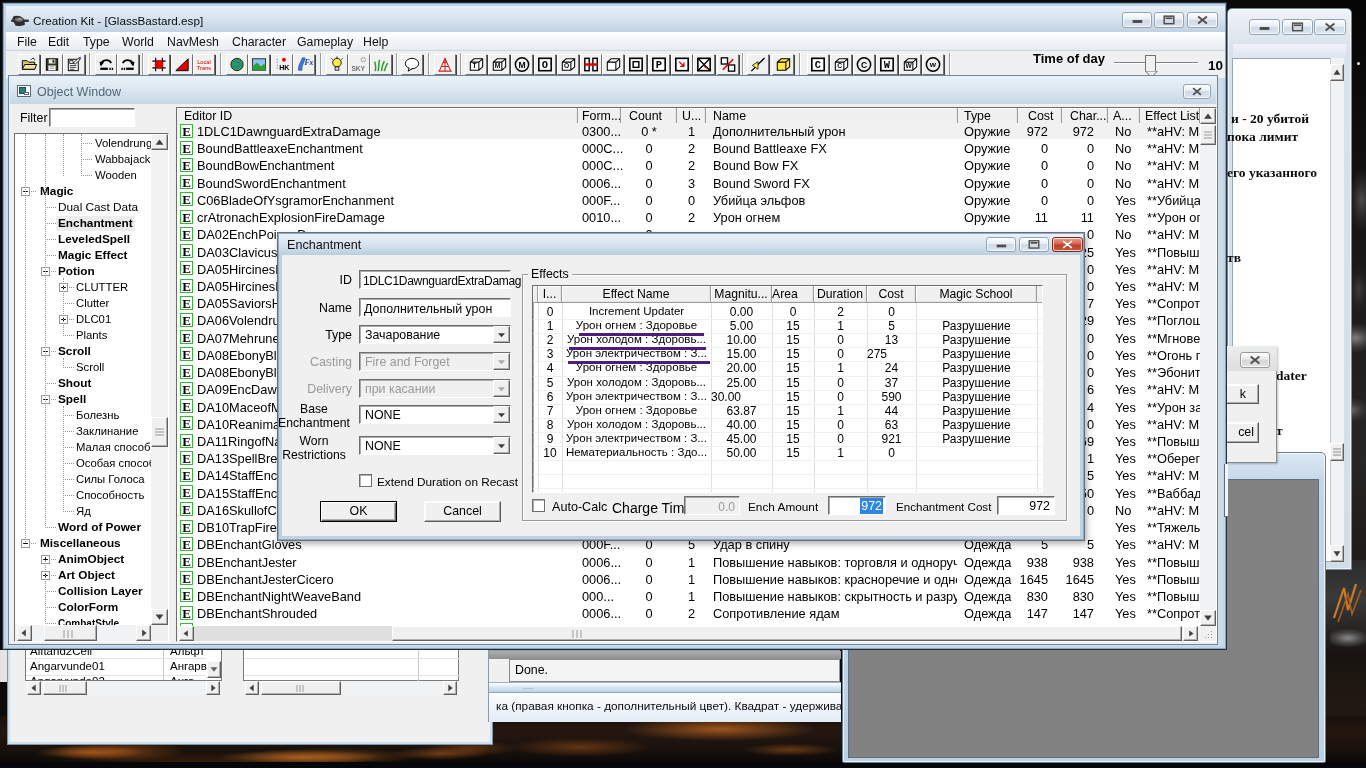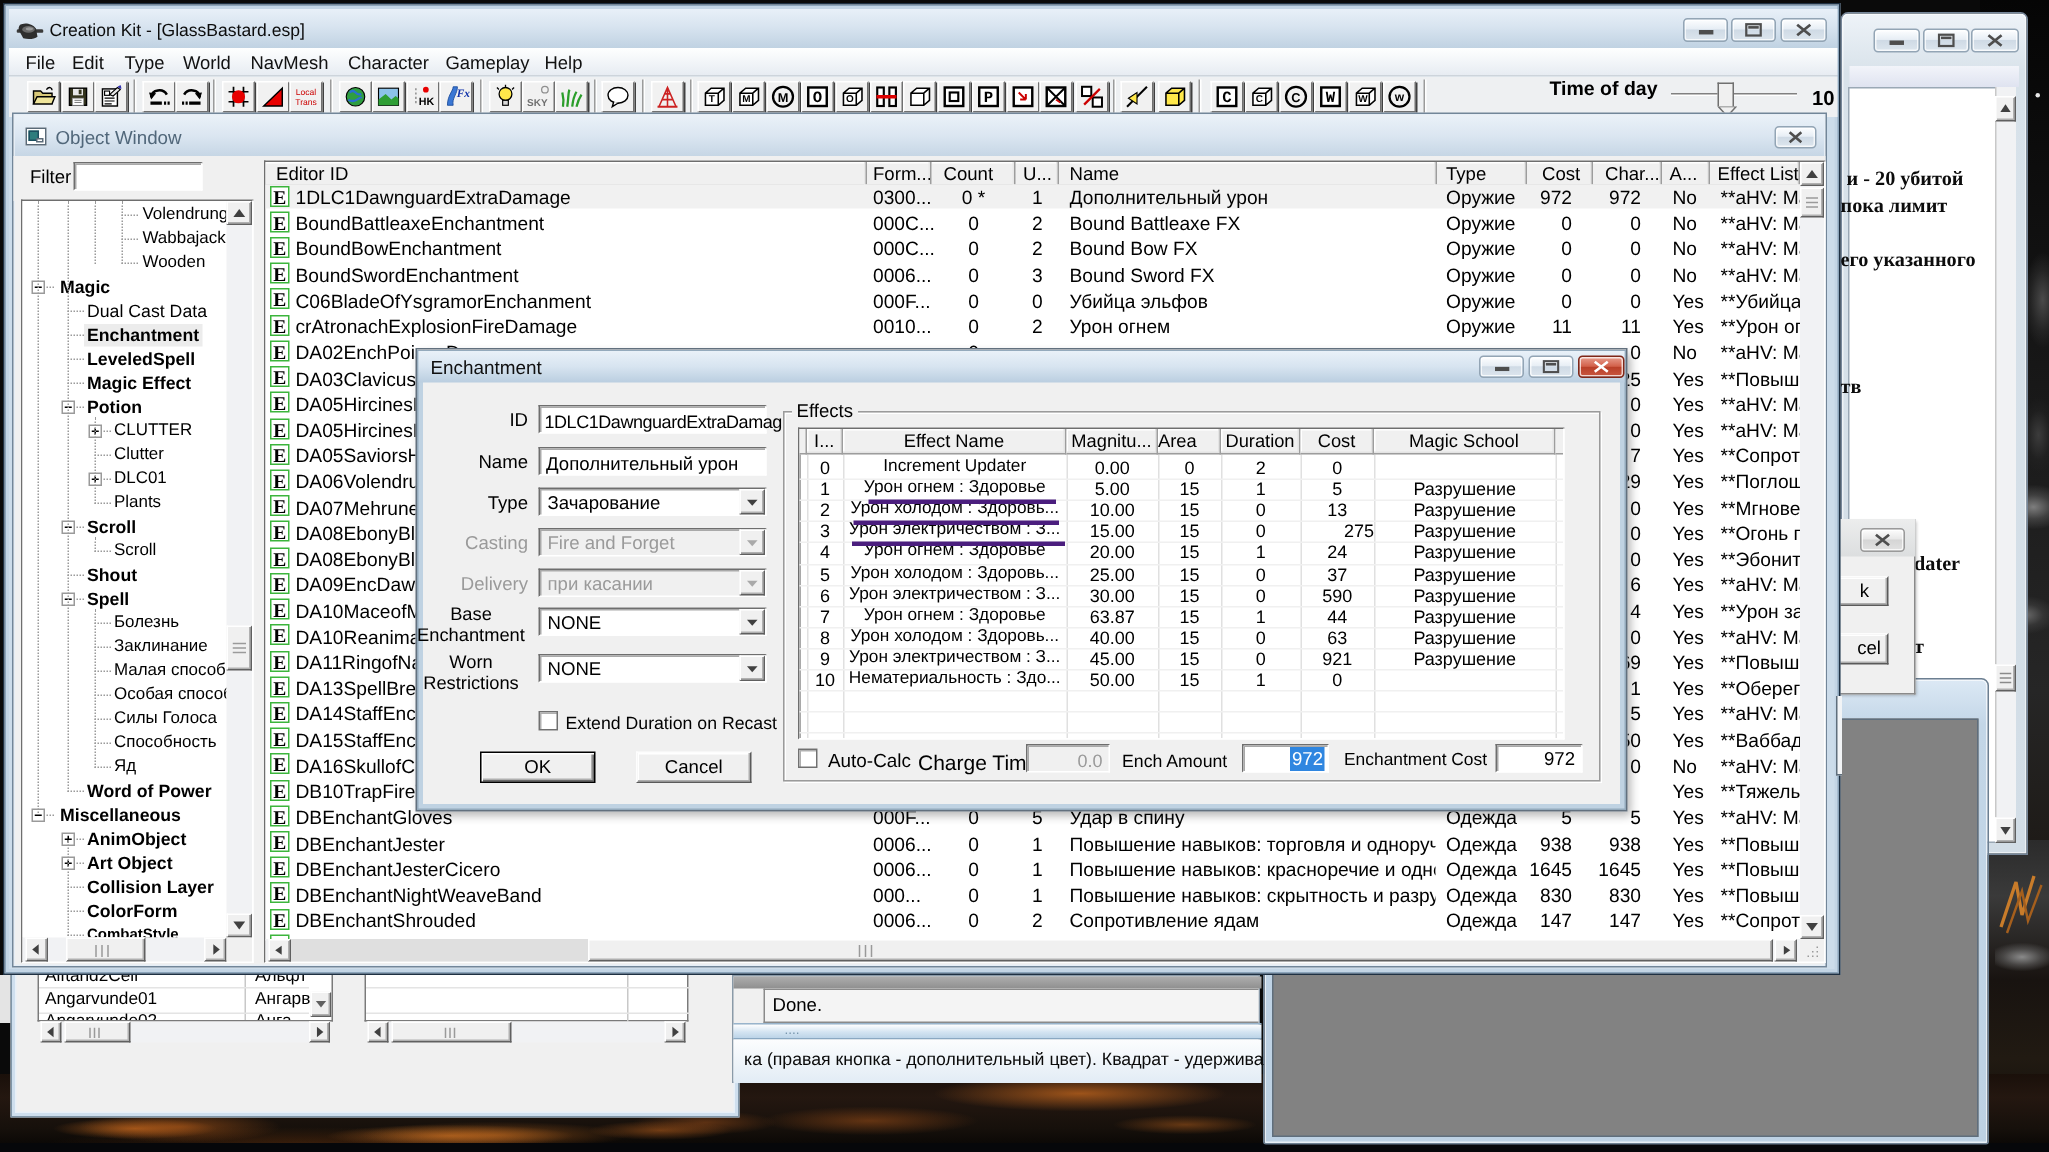--- a/index.html
+++ b/index.html
@@ -1119,39 +1119,39 @@
     <div class="abs" style="left:178px;top:47.2px;width:61px;font-size:12px;text-align:center;color:#000">10.00</div>
     <div class="abs" style="left:239px;top:47.2px;width:42px;font-size:12px;text-align:center;color:#000">15</div>
     <div class="abs" style="left:281px;top:47.2px;width:53px;font-size:12px;text-align:center;color:#000">0</div>
     <div class="abs" style="left:334px;top:47.2px;width:49px;font-size:12px;text-align:center;color:#000">13</div>
     <div class="abs" style="left:383px;top:47.2px;width:121px;font-size:12px;text-align:center;color:#000">Разрушение</div>
     <div class="abs" style="left:5px;top:61.3px;width:24px;font-size:12px;text-align:center;color:#000">3</div>
     <div class="abs" style="left:29px;top:61.3px;width:149px;font-size:11.5px;text-align:center;color:#000;white-space:nowrap;overflow:hidden">Урон электричеством : З...</div>
     <div class="abs" style="left:178px;top:61.3px;width:61px;font-size:12px;text-align:center;color:#000">15.00</div>
     <div class="abs" style="left:239px;top:61.3px;width:42px;font-size:12px;text-align:center;color:#000">15</div>
     <div class="abs" style="left:281px;top:61.3px;width:53px;font-size:12px;text-align:center;color:#000">0</div>
-    <div class="abs" style="left:334px;top:61.3px;width:49px;font-size:12px;text-align:right;color:#000">275</div>
+    <div class="abs" style="left:334px;top:61.3px;width:49px;font-size:12px;text-align:left;color:#000">275</div>
     <div class="abs" style="left:383px;top:61.3px;width:121px;font-size:12px;text-align:center;color:#000">Разрушение</div>
     <div class="abs" style="left:5px;top:75.4px;width:24px;font-size:12px;text-align:center;color:#000">4</div>
     <div class="abs" style="left:29px;top:75.4px;width:149px;font-size:11.5px;text-align:center;color:#000;white-space:nowrap;overflow:hidden">Урон огнем : Здоровье</div>
     <div class="abs" style="left:178px;top:75.4px;width:61px;font-size:12px;text-align:center;color:#000">20.00</div>
     <div class="abs" style="left:239px;top:75.4px;width:42px;font-size:12px;text-align:center;color:#000">15</div>
     <div class="abs" style="left:281px;top:75.4px;width:53px;font-size:12px;text-align:center;color:#000">1</div>
     <div class="abs" style="left:334px;top:75.4px;width:49px;font-size:12px;text-align:center;color:#000">24</div>
     <div class="abs" style="left:383px;top:75.4px;width:121px;font-size:12px;text-align:center;color:#000">Разрушение</div>
     <div class="abs" style="left:5px;top:89.5px;width:24px;font-size:12px;text-align:center;color:#000">5</div>
     <div class="abs" style="left:29px;top:89.5px;width:149px;font-size:11.5px;text-align:center;color:#000;white-space:nowrap;overflow:hidden">Урон холодом : Здоровь...</div>
     <div class="abs" style="left:178px;top:89.5px;width:61px;font-size:12px;text-align:center;color:#000">25.00</div>
     <div class="abs" style="left:239px;top:89.5px;width:42px;font-size:12px;text-align:center;color:#000">15</div>
     <div class="abs" style="left:281px;top:89.5px;width:53px;font-size:12px;text-align:center;color:#000">0</div>
     <div class="abs" style="left:334px;top:89.5px;width:49px;font-size:12px;text-align:center;color:#000">37</div>
     <div class="abs" style="left:383px;top:89.5px;width:121px;font-size:12px;text-align:center;color:#000">Разрушение</div>
     <div class="abs" style="left:5px;top:103.6px;width:24px;font-size:12px;text-align:center;color:#000">6</div>
     <div class="abs" style="left:29px;top:103.6px;width:149px;font-size:11.5px;text-align:center;color:#000;white-space:nowrap;overflow:hidden">Урон электричеством : З...</div>
-    <div class="abs" style="left:178px;top:103.6px;width:61px;font-size:12px;text-align:center;color:#000">30.00</div>
+    <div class="abs" style="left:178px;top:103.6px;width:61px;font-size:12px;color:#000">30.00</div>
     <div class="abs" style="left:239px;top:103.6px;width:42px;font-size:12px;text-align:center;color:#000">15</div>
     <div class="abs" style="left:281px;top:103.6px;width:53px;font-size:12px;text-align:center;color:#000">0</div>
     <div class="abs" style="left:334px;top:103.6px;width:49px;font-size:12px;text-align:center;color:#000">590</div>
     <div class="abs" style="left:383px;top:103.6px;width:121px;font-size:12px;text-align:center;color:#000">Разрушение</div>
     <div class="abs" style="left:5px;top:117.7px;width:24px;font-size:12px;text-align:center;color:#000">7</div>
     <div class="abs" style="left:29px;top:117.7px;width:149px;font-size:11.5px;text-align:center;color:#000;white-space:nowrap;overflow:hidden">Урон огнем : Здоровье</div>
     <div class="abs" style="left:178px;top:117.7px;width:61px;font-size:12px;text-align:center;color:#000">63.87</div>
     <div class="abs" style="left:239px;top:117.7px;width:42px;font-size:12px;text-align:center;color:#000">15</div>
     <div class="abs" style="left:281px;top:117.7px;width:53px;font-size:12px;text-align:center;color:#000">1</div>
     <div class="abs" style="left:334px;top:117.7px;width:49px;font-size:12px;text-align:center;color:#000">44</div>

